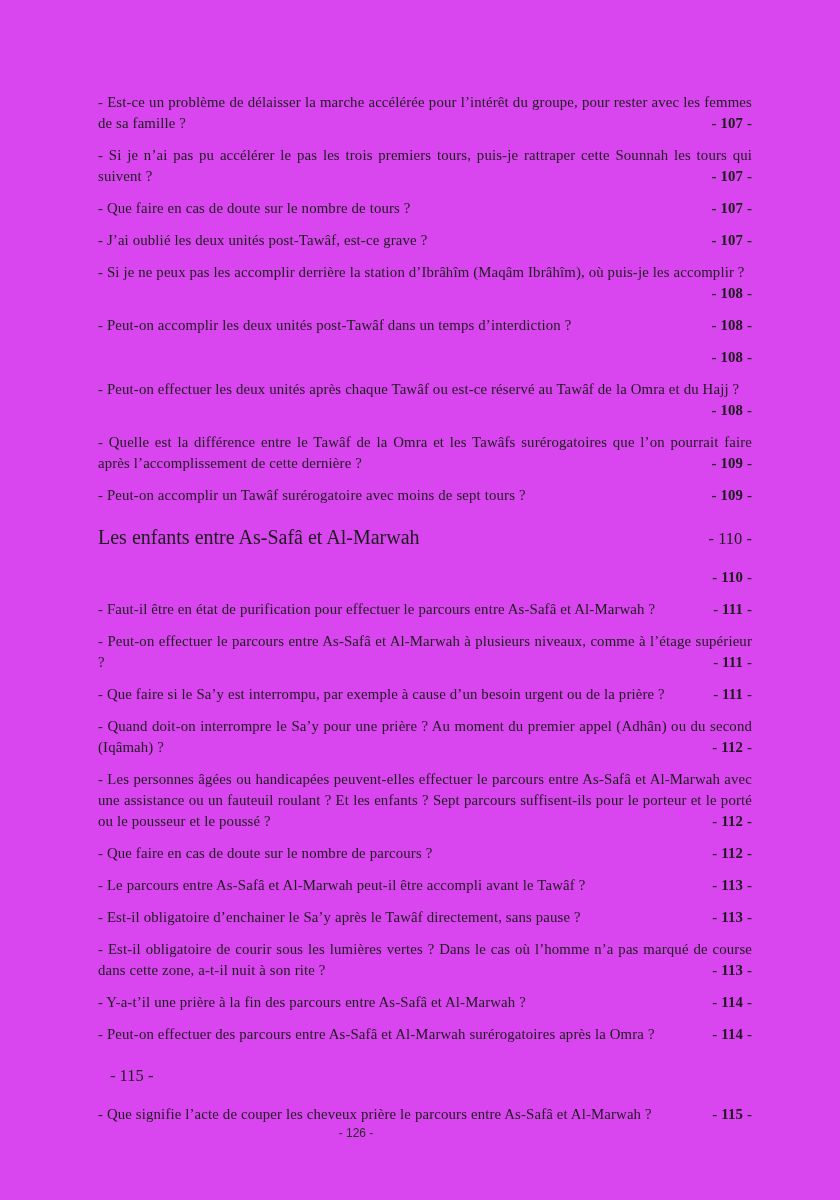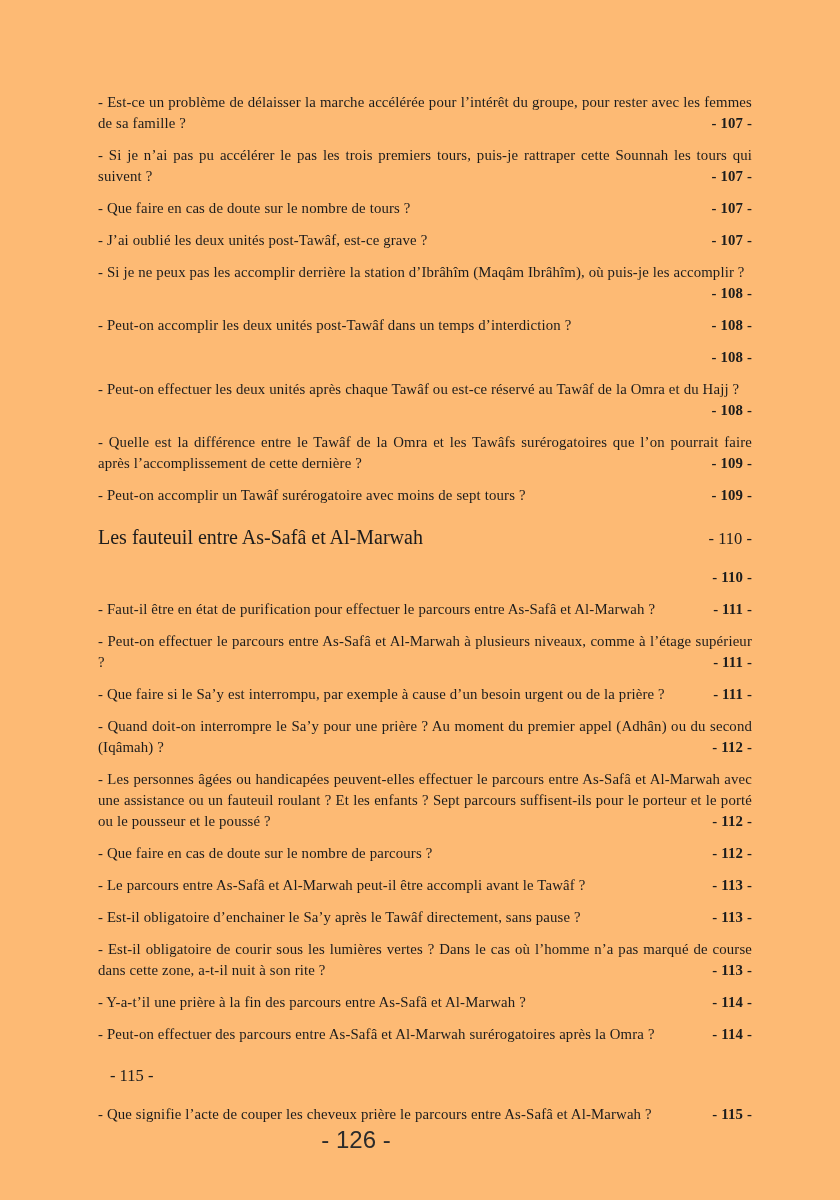--- a/index.html
+++ b/index.html
@@ -8,21 +8,21 @@
     width: 840px;
     height: 1200px;
     position: relative;
     overflow: hidden;
     font-family: "Liberation Serif", serif;
     color: #1c1c1c;
   }
   .page {
     position: absolute;
     inset: 0;
-    background: #fdba74;
+    background: #d946ef;
   }
   .content {
     position: absolute;
     left: 98px;
     top: 92px;
     width: 654px;
   }
   .entry {
     display: flow-root;
     text-align: justify;
@@ -51,21 +51,21 @@
     white-space: nowrap;
     padding-left: 12px;
   }
   .folio {
     position: absolute;
     left: 0;
     top: 1126px;
     width: 712px;
     text-align: center;
     font-family: "Liberation Sans", sans-serif;
-    font-size: 24px;
+    font-size: 12px;
     color: #2b2b2b;
   }
 </style>
 </head>
 <body>
 
 <div class="page">
   <div class="content">
 
     <div class="entry">
@@ -102,21 +102,21 @@
     <div class="entry">
       <span class="q">- Quelle est la différence entre le Tawâf de la Omra et les Tawâfs surérogatoires que l’on pourrait faire après l’accomplissement de cette dernière ?</span>
       <span class="pg">- 109 -</span>
     </div>
     <div class="entry">
       <span class="q">- Peut-on accomplir un Tawâf surérogatoire avec moins de sept tours ?</span>
       <span class="pg">- 109 -</span>
     </div>
 
     <div class="section-heading">
-      <span class="title">Les fauteuil entre As-Safâ et Al-Marwah</span>
+      <span class="title">Les enfants entre As-Safâ et Al-Marwah</span>
       <span class="hpg">- 110 -</span>
     </div>
 
     <div class="entry">
       <span class="pg">- 110 -</span>
     </div>
     <div class="entry">
       <span class="q">- Faut-il être en état de purification pour effectuer le parcours entre As-Safâ et Al-Marwah ?</span>
       <span class="pg">- 111 -</span>
     </div>

